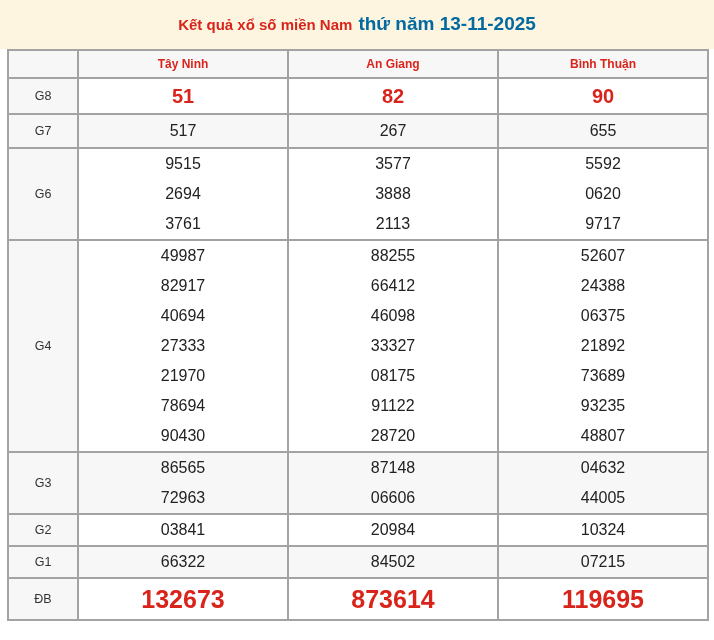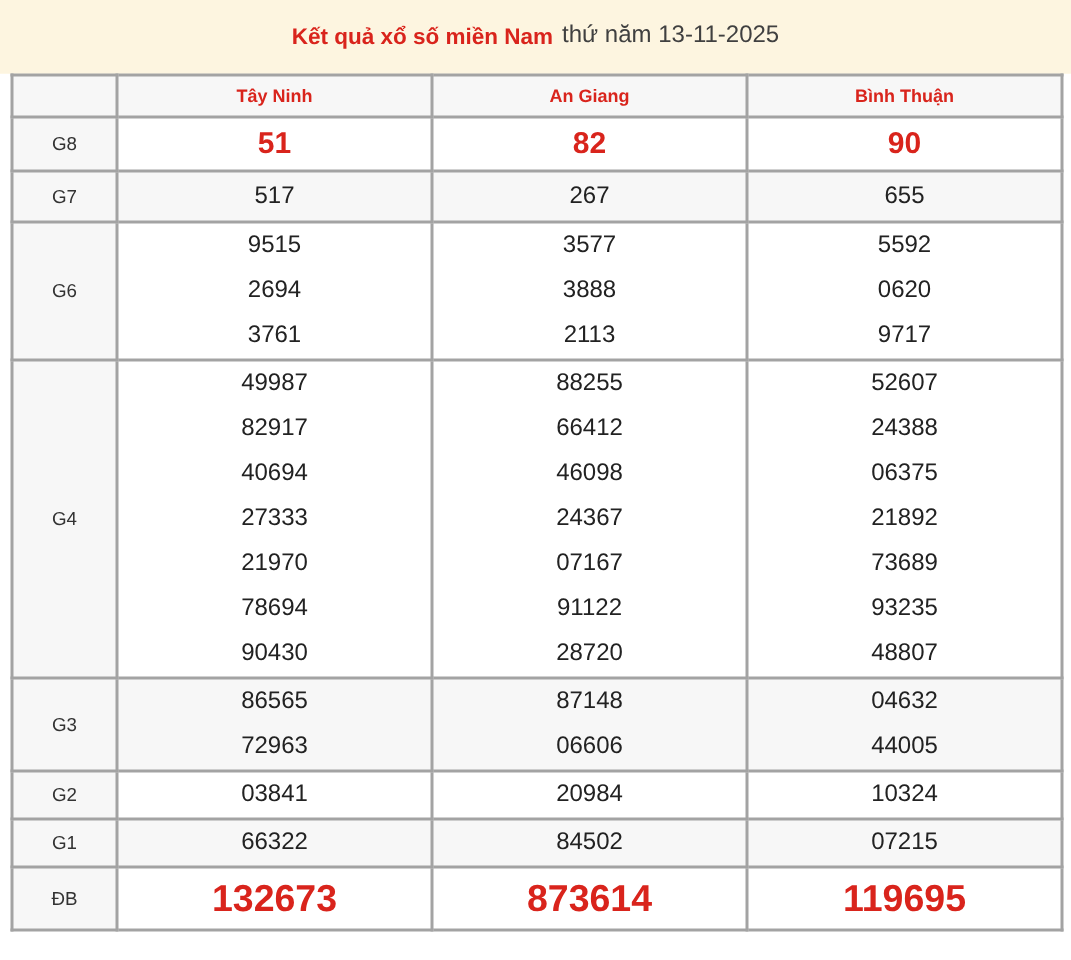--- a/index.html
+++ b/index.html
@@ -28,23 +28,23 @@
     justify-content: center;
     gap: 6px;
     border-bottom: 1px solid #fdf5e0;
   }
   .header .title-main {
     color: #d9241c;
     font-size: 15px;
     font-weight: bold;
   }
   .header .title-date {
-    color: #404040;
-    font-size: 16px;
-    font-weight: normal;
+    color: #0369a1;
+    font-size: 19px;
+    font-weight: bold;
   }
   table.result {
     width: 700px;
     margin: 0 7px;
     border-collapse: collapse;
     table-layout: fixed;
   }
   table.result col.cg { width: 70px; }
   table.result col.cp { width: 210px; }
   table.result th, table.result td {
@@ -172,22 +172,22 @@
           <span class="n">40694</span>
           <span class="n">27333</span>
           <span class="n">21970</span>
           <span class="n">78694</span>
           <span class="n">90430</span>
         </td>
         <td class="nums">
           <span class="n">88255</span>
           <span class="n">66412</span>
           <span class="n">46098</span>
-          <span class="n">24367</span>
-          <span class="n">07167</span>
+          <span class="n">33327</span>
+          <span class="n">08175</span>
           <span class="n">91122</span>
           <span class="n">28720</span>
         </td>
         <td class="nums">
           <span class="n">52607</span>
           <span class="n">24388</span>
           <span class="n">06375</span>
           <span class="n">21892</span>
           <span class="n">73689</span>
           <span class="n">93235</span>

